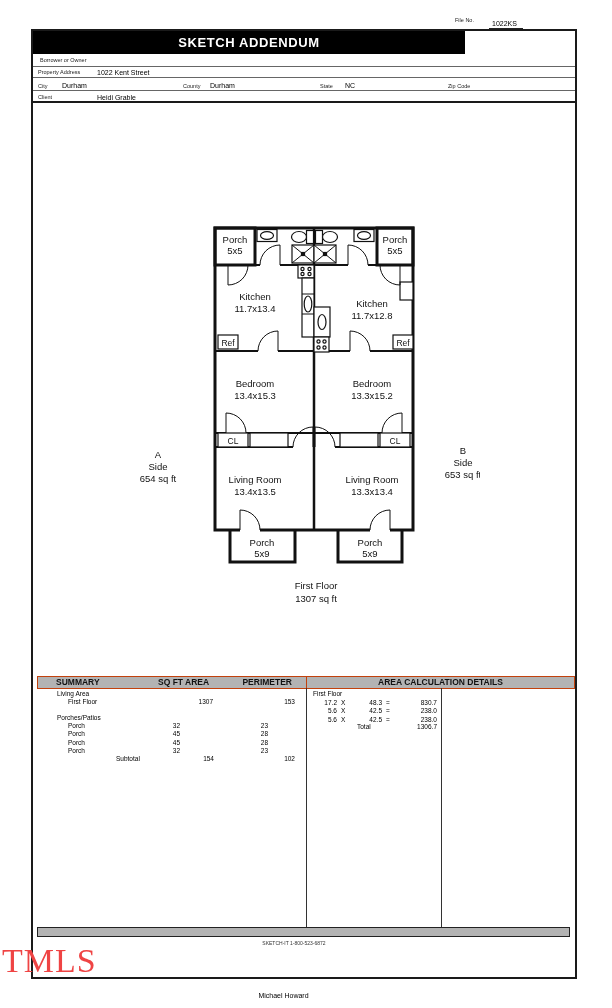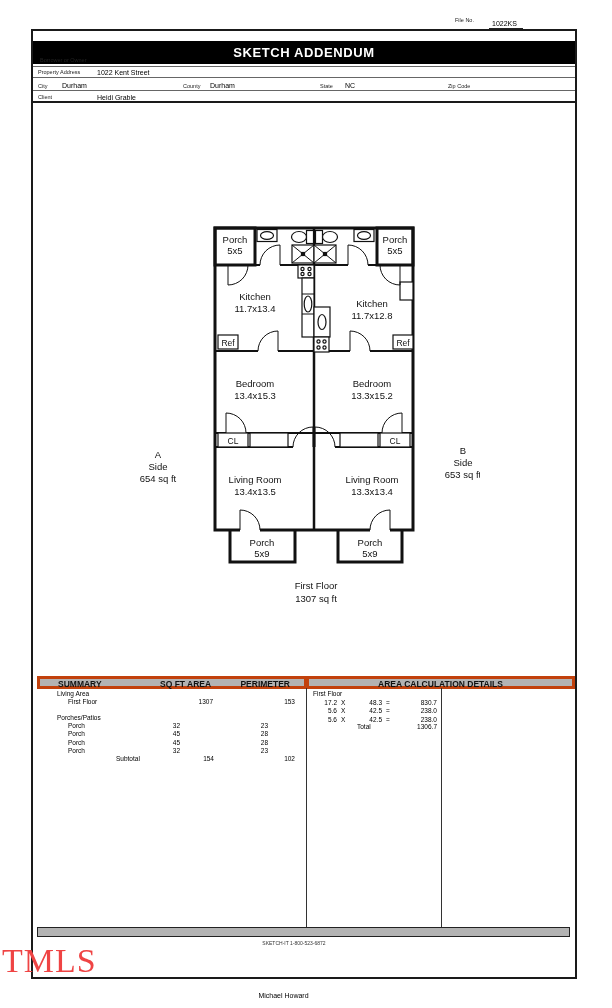--- a/index.html
+++ b/index.html
@@ -6,41 +6,41 @@
   #page{position:relative;width:612px;height:1008px;background:#fff;overflow:hidden;
         font-family:"Liberation Sans",sans-serif;color:#111;}
   .abs{position:absolute;}
   .lbl{font-size:5.5px;line-height:1;color:#222;white-space:nowrap;}
   .val{font-size:7px;line-height:1;color:#000;white-space:nowrap;}
   .s{font-size:6.5px;line-height:1;color:#000;white-space:nowrap;}
   .num{text-align:right;}
   .hline{height:0;border-top:1px solid #666;}
   .titlebar{background:#000;color:#fff;font-weight:bold;font-size:13px;
             text-align:center;line-height:23px;letter-spacing:.6px;}
-  .gcell{background:#b3b3b3;border:3px solid #c2410c;box-sizing:border-box;font-weight:bold;
+  .gcell{background:#b3b3b3;border:1px solid #c2410c;box-sizing:border-box;font-weight:bold;
          font-size:8.5px;line-height:11px;}
   .vline{width:1px;background:#333;}
   svg text{font-family:"Liberation Sans",sans-serif;fill:#111;}
   .rm{font-size:9.5px;}
   .sm{font-size:8.5px;}
   .watermark{font-family:"Liberation Serif",serif;font-size:34px;color:#ef4444;
              letter-spacing:1px;line-height:1;}
 </style>
 </head>
 <body>
 
 <div id="page">
 
   <span class="abs lbl" style="left:455px;top:18px;">File No.</span>
   <span class="abs val" style="left:492px;top:20px;">1022KS</span>
   <div class="abs" style="left:489px;top:28px;width:34px;height:0;border-top:1px solid #222;"></div>
 
   <div class="abs" style="left:31px;top:29px;width:546px;height:950px;border:2px solid #1a1a1a;box-sizing:border-box;"></div>
 
-  <div class="abs titlebar" style="left:33px;top:41px;width:542px;height:23px;">SKETCH ADDENDUM</div>
+  <div class="abs titlebar" style="left:33px;top:31px;width:432px;height:23px;">SKETCH ADDENDUM</div>
 
   <span class="abs lbl" style="left:40px;top:58px;">Borrower or Owner</span>
   <div class="abs hline" style="left:33px;top:66px;width:542px;"></div>
 
   <span class="abs lbl" style="left:38px;top:70px;">Property Address</span>
   <span class="abs val" style="left:97px;top:69px;">1022 Kent Street</span>
   <div class="abs hline" style="left:33px;top:77px;width:542px;"></div>
 
   <span class="abs lbl" style="left:38px;top:84px;">City</span>
   <span class="abs val" style="left:62px;top:82px;">Durham</span>

